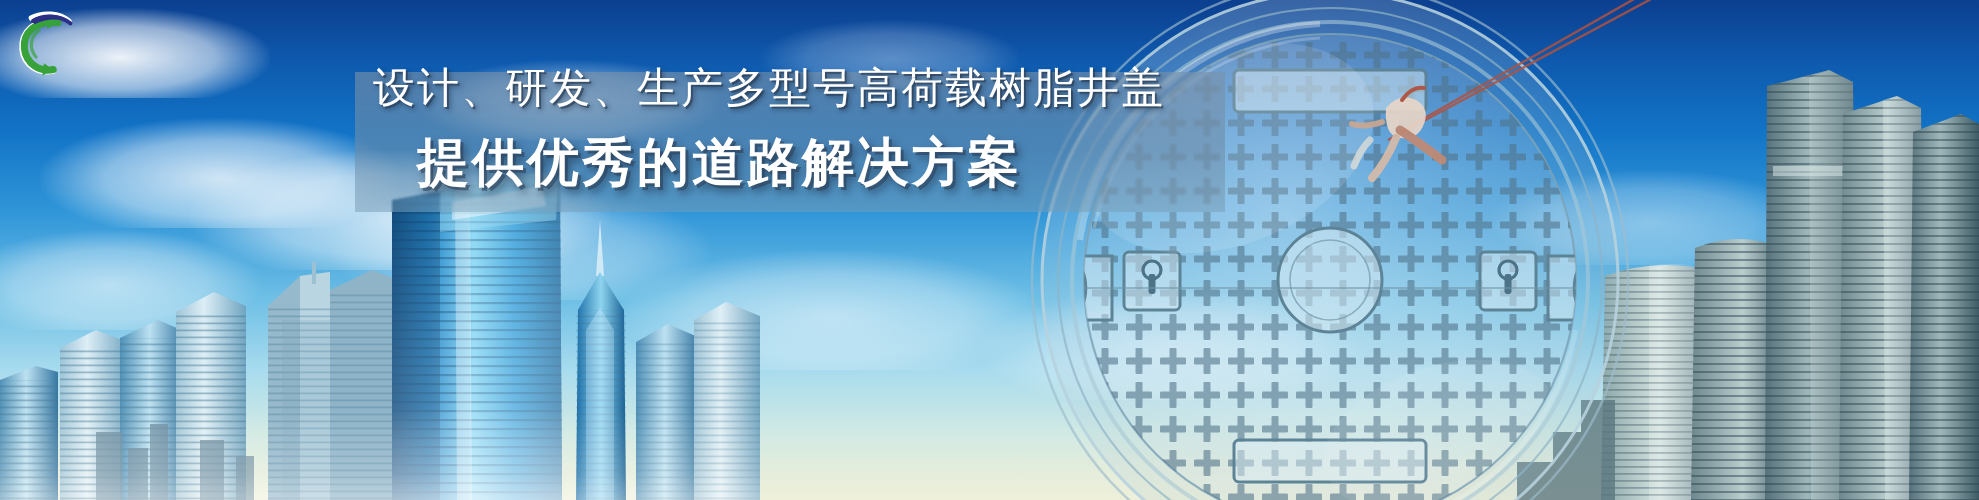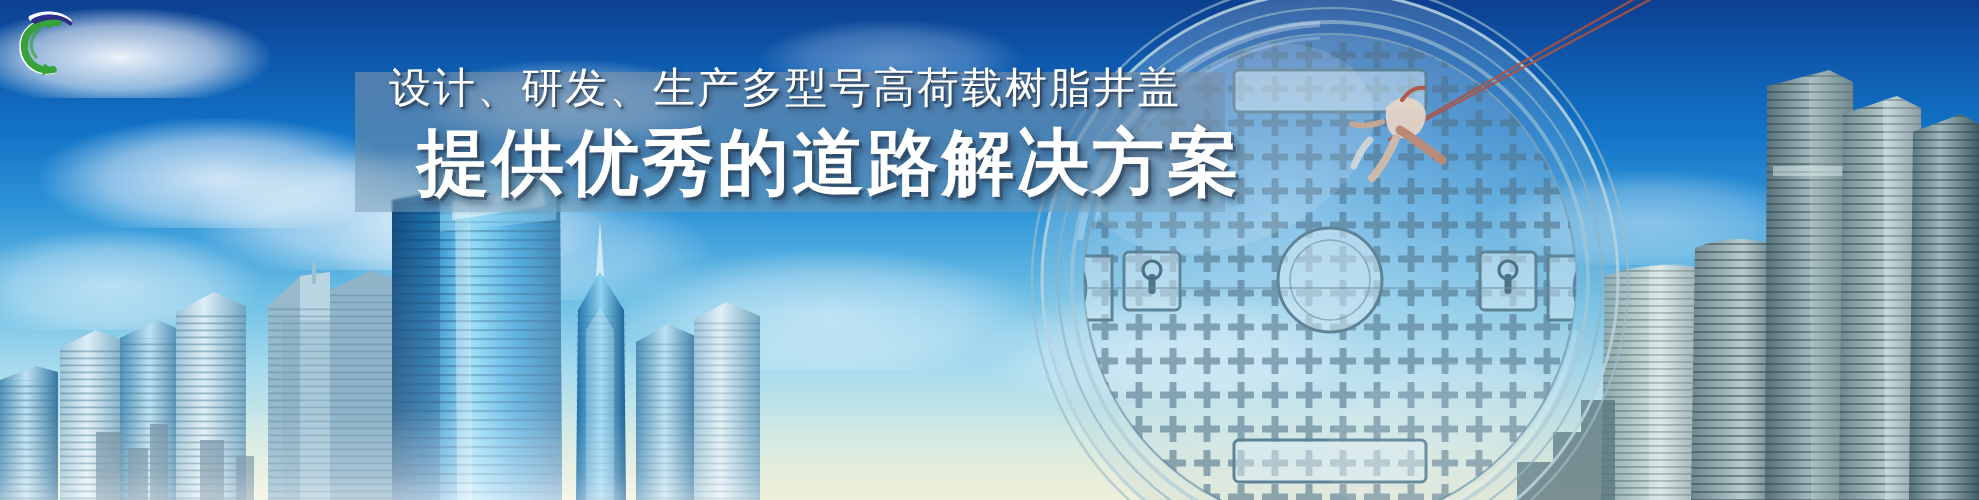--- a/index.html
+++ b/index.html
@@ -70,29 +70,29 @@
     left:355px; top:60px;
     width:1080px;
     z-index:6;
   }
 
   .line1 {
     font-size:42px;
     line-height:56px;
     letter-spacing:2px;
     color:#ffffff;
-    padding-left:34px;
+    padding-left:18px;
     font-weight:400;
     text-shadow:
        2px 2px 0 rgba(40,60,85,.65),
        3px 3px 5px rgba(20,35,55,.55);
     white-space:nowrap;
   }
   .line2 {
-    font-size:72px;
+    font-size:52px;
     line-height:92px;
     letter-spacing:3px;
     color:#ffffff;
     padding-left:62px;
     font-weight:700;
     text-shadow:
        3px 3px 0 rgba(45,65,90,.60),
        5px 6px 8px rgba(20,35,55,.55);
     white-space:nowrap;
   }

